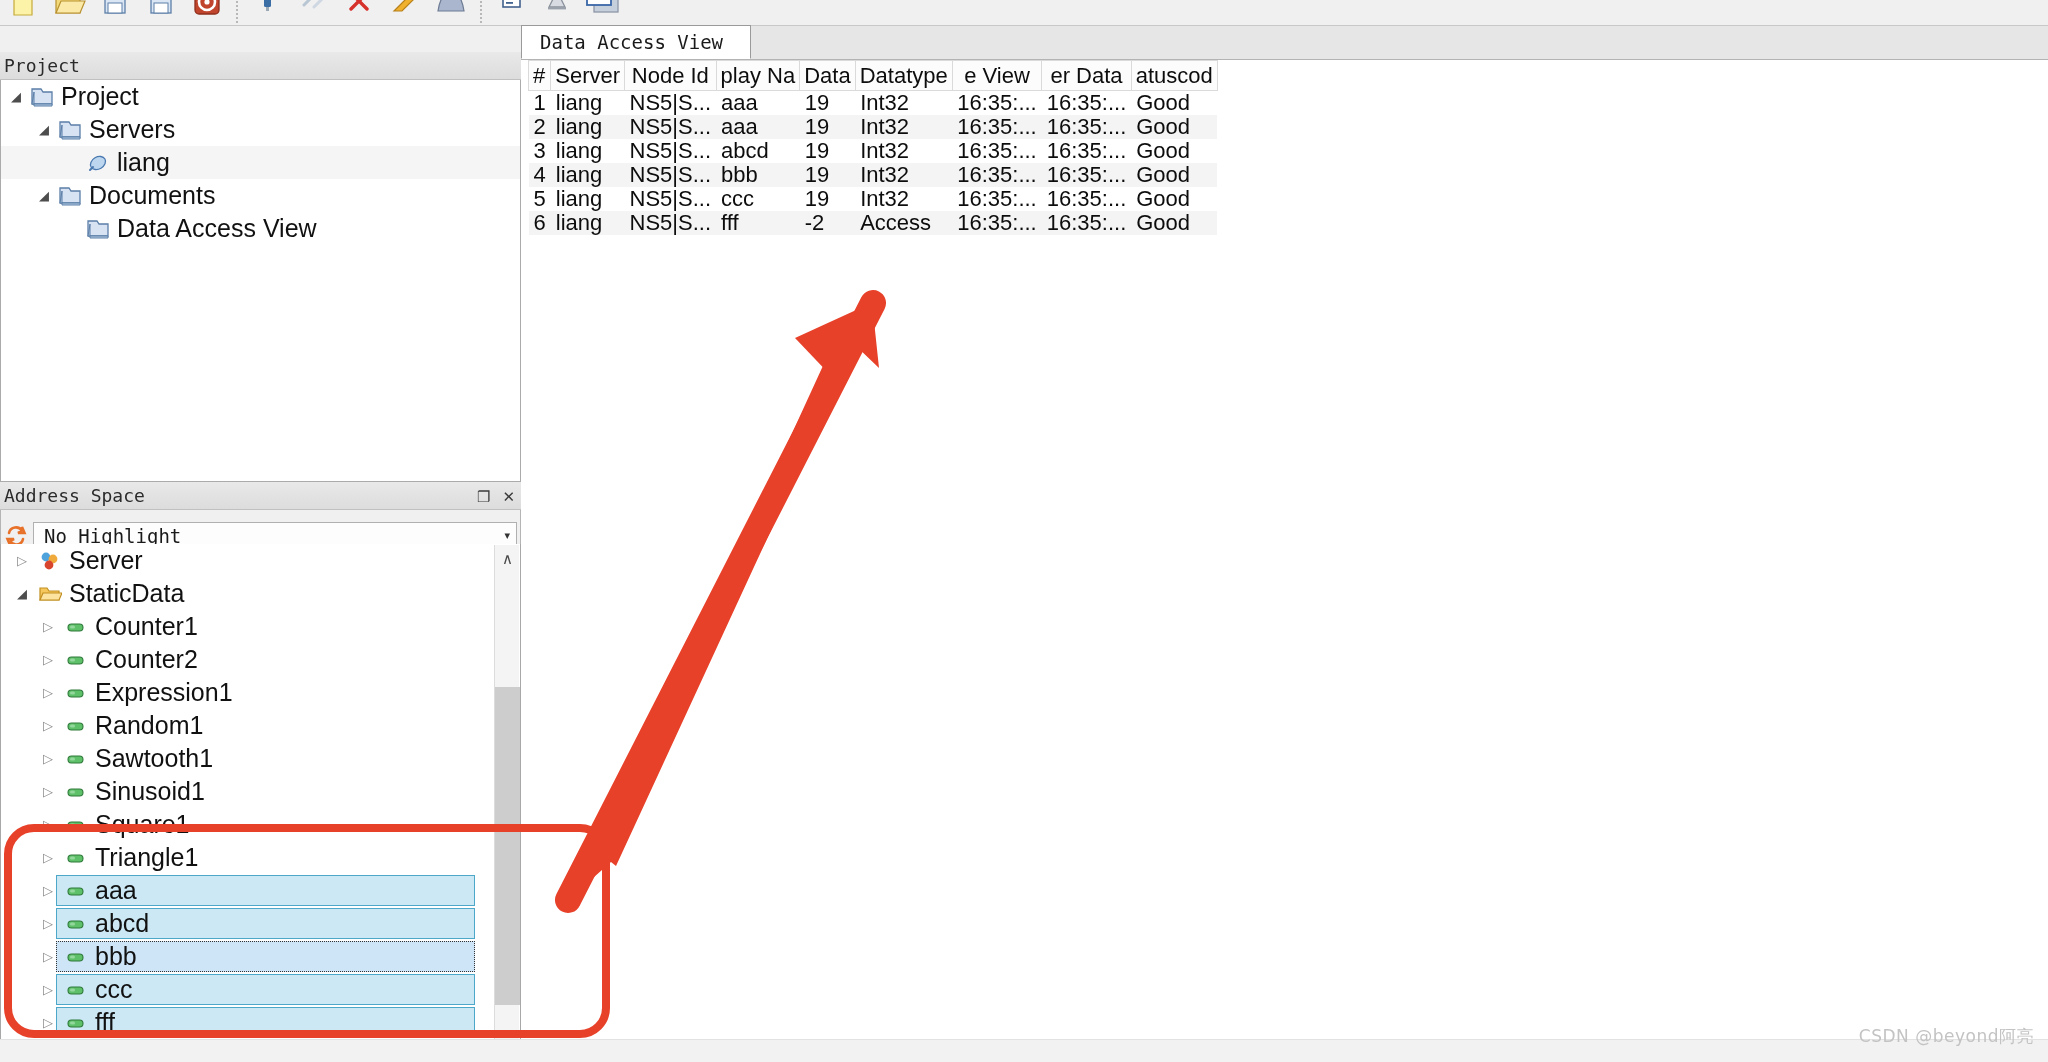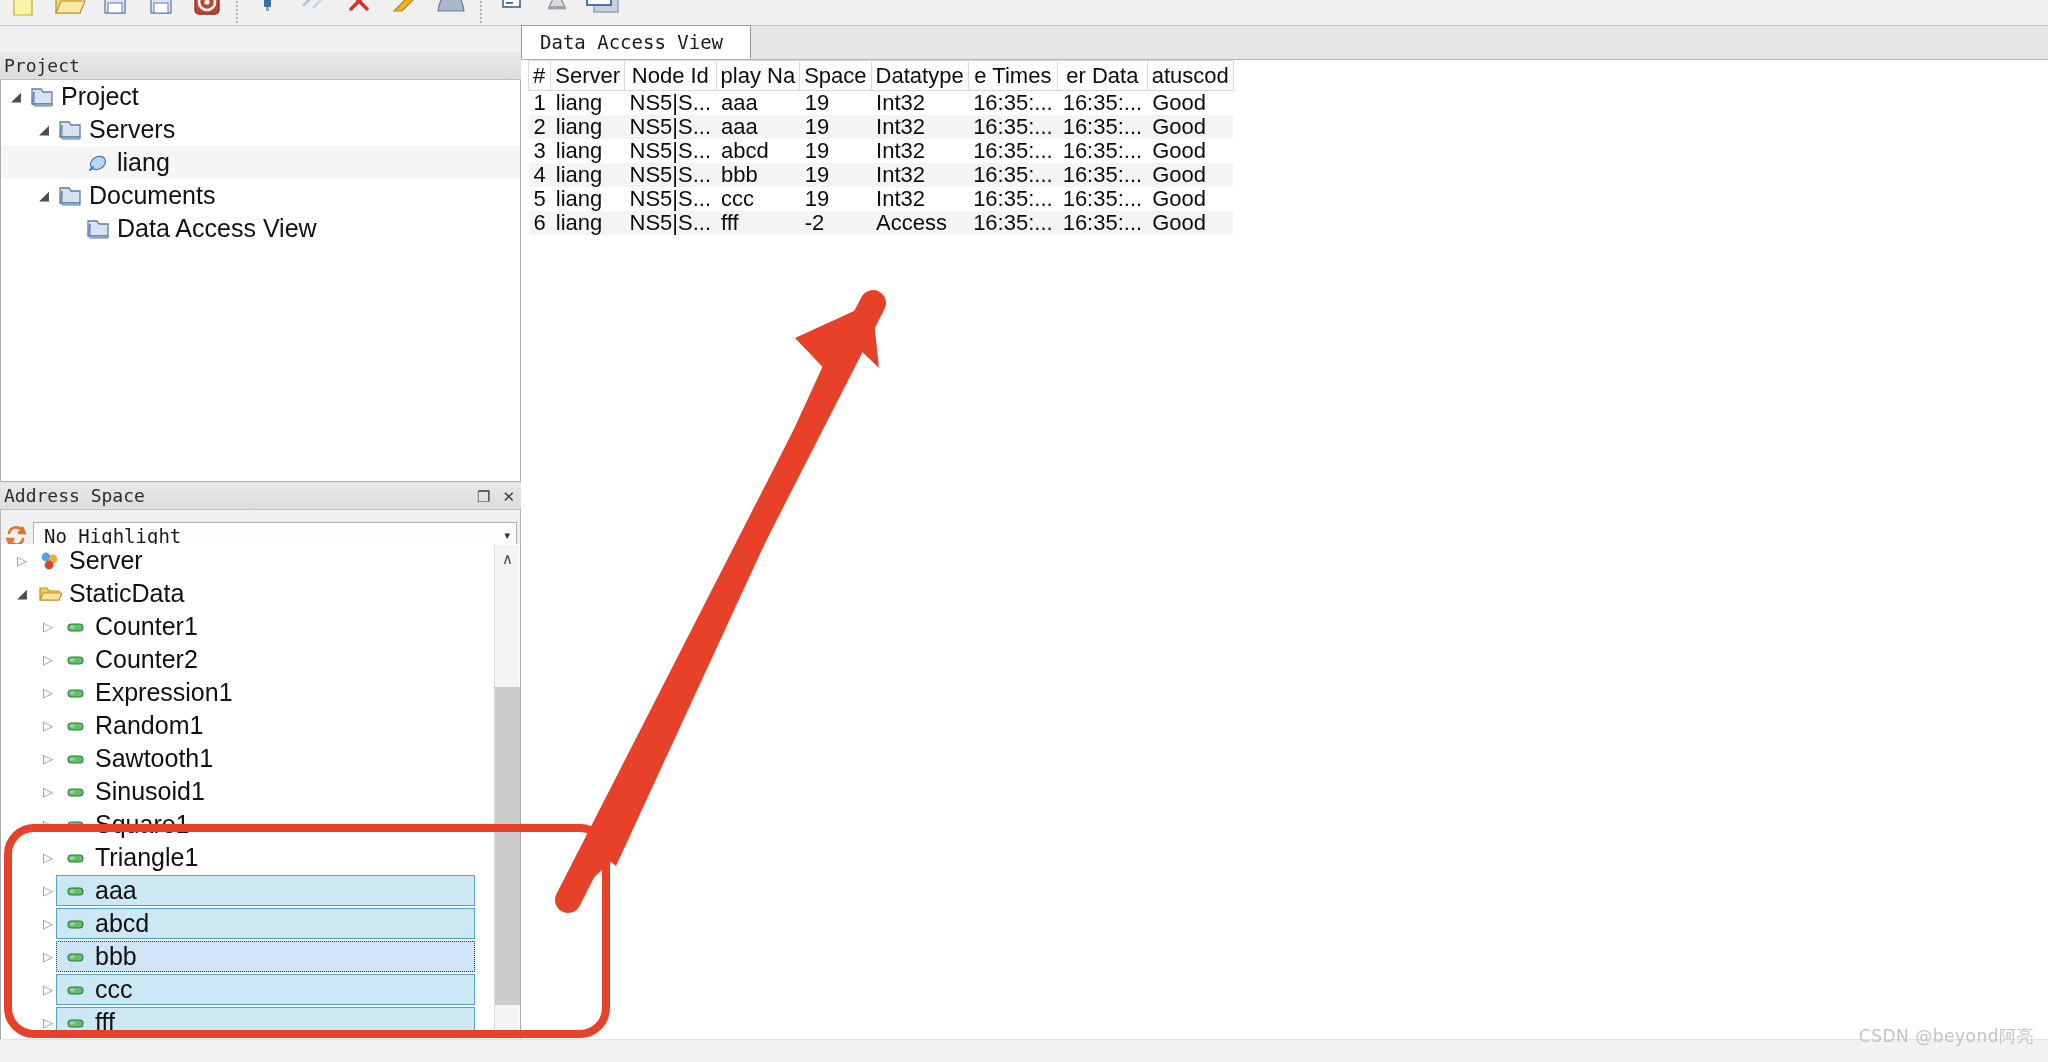--- a/index.html
+++ b/index.html
@@ -614,23 +614,23 @@
       <div id="tab-dav">Data Access View</div>
     </div>
 
     <table id="dav-table">
       <thead>
         <tr id="dav-head-row">
             <th class="col-num">#</th>
             <th class="col-server">Server</th>
             <th class="col-node">Node Id</th>
             <th class="col-disp">play Na</th>
-            <th class="col-value">Space</th>
+            <th class="col-value">Data</th>
             <th class="col-dtype">Datatype</th>
-            <th class="col-src">e Times</th>
+            <th class="col-src">e View</th>
             <th class="col-srv">er Data</th>
             <th class="col-stat">atuscod</th>
           </tr>
       </thead>
       <tbody id="dav-body">
           <tr class="odd">
             <td class="col-num">1</td>
             <td class="col-server">liang</td>
             <td class="col-node">NS5|S...</td>
             <td class="col-disp">aaa</td>

